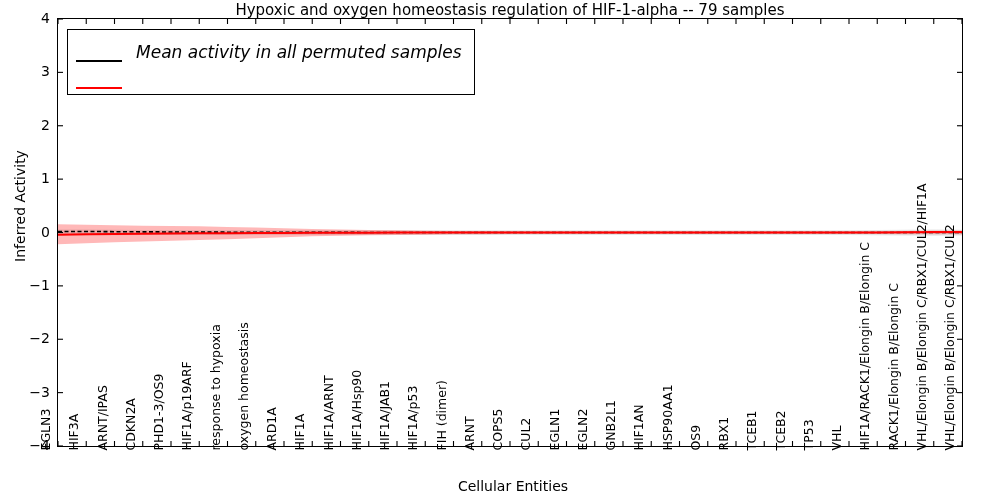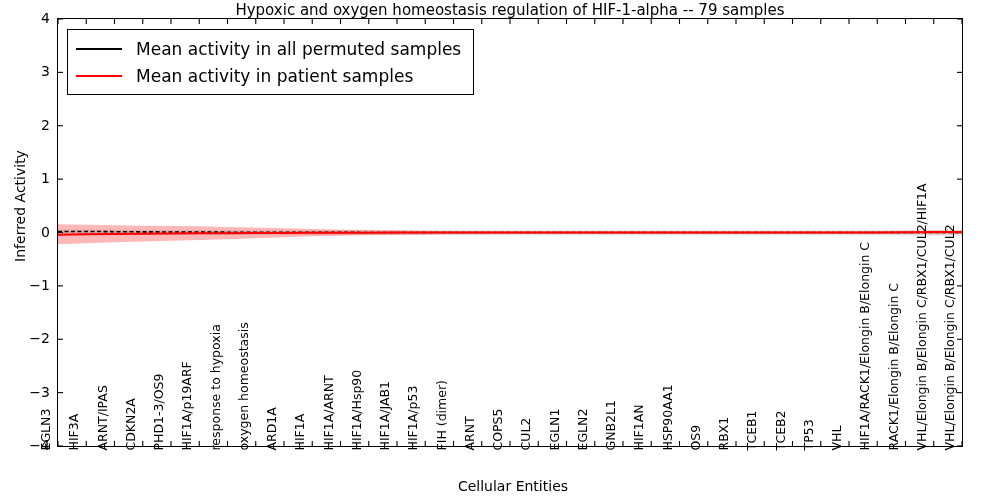--- a/index.html
+++ b/index.html
@@ -111,22 +111,23 @@
     position: absolute;
     left: 67px;
     top: 29px;
     border: 1.3px solid #000;
     background: #fff;
     padding: 5px 12px 5px 8px;
     box-sizing: border-box;
   }
   .legend-row {
     display: flex;
-    align-items: center;
+    align-items: flex-end;
     height: 27px;
+    font-style: italic;
   }
   .legend-swatch {
     width: 46px;
     height: 2px;
     margin-right: 14px;
     flex: none;
   }
   .legend-text {
     font-size: 17px;
     color: #000;
@@ -285,17 +286,16 @@
 
   <div id="xlabel">Cellular Entities</div>
 
   <div id="legend">
     <div class="legend-row">
       <span class="legend-swatch" style="background: rgb(0, 0, 0);"></span>
       <span class="legend-text">Mean activity in all permuted samples</span>
     </div>
     <div class="legend-row">
       <span class="legend-swatch" style="background: rgb(255, 0, 0);"></span>
-      <span class="legend-text">Mean activity in patient samples</span>
     </div>
   </div>
 
 </div>
 
 </body></html>

